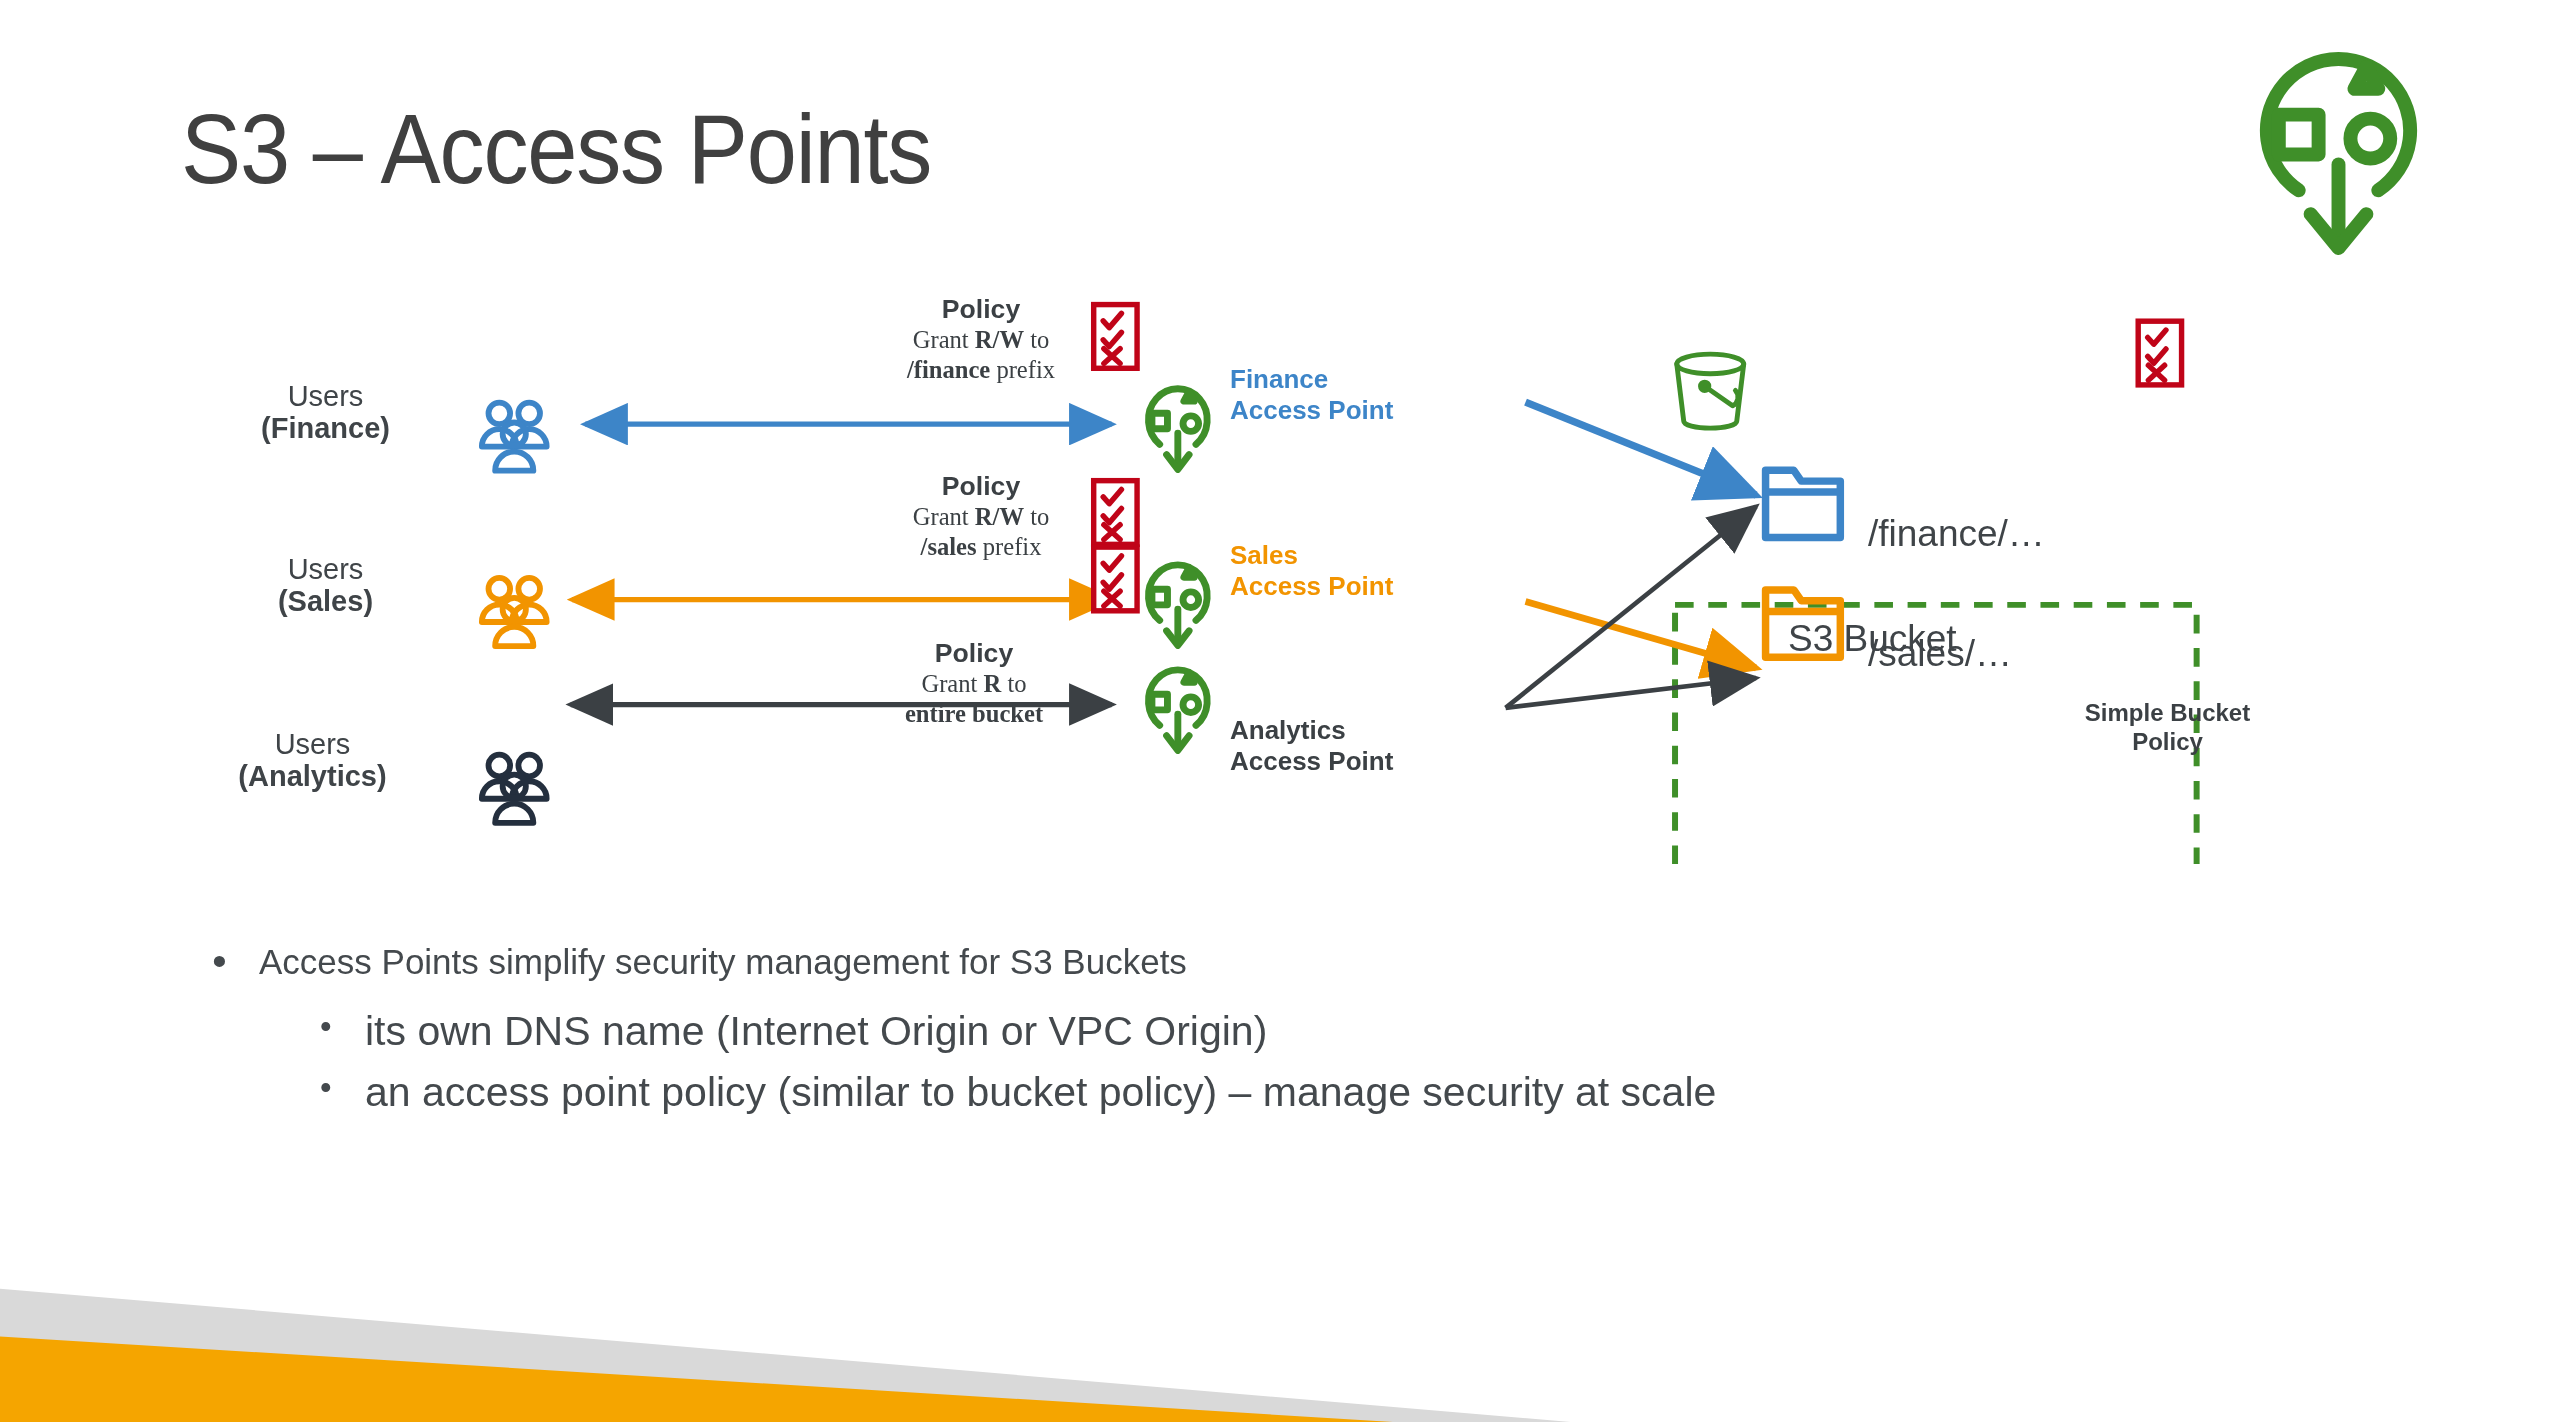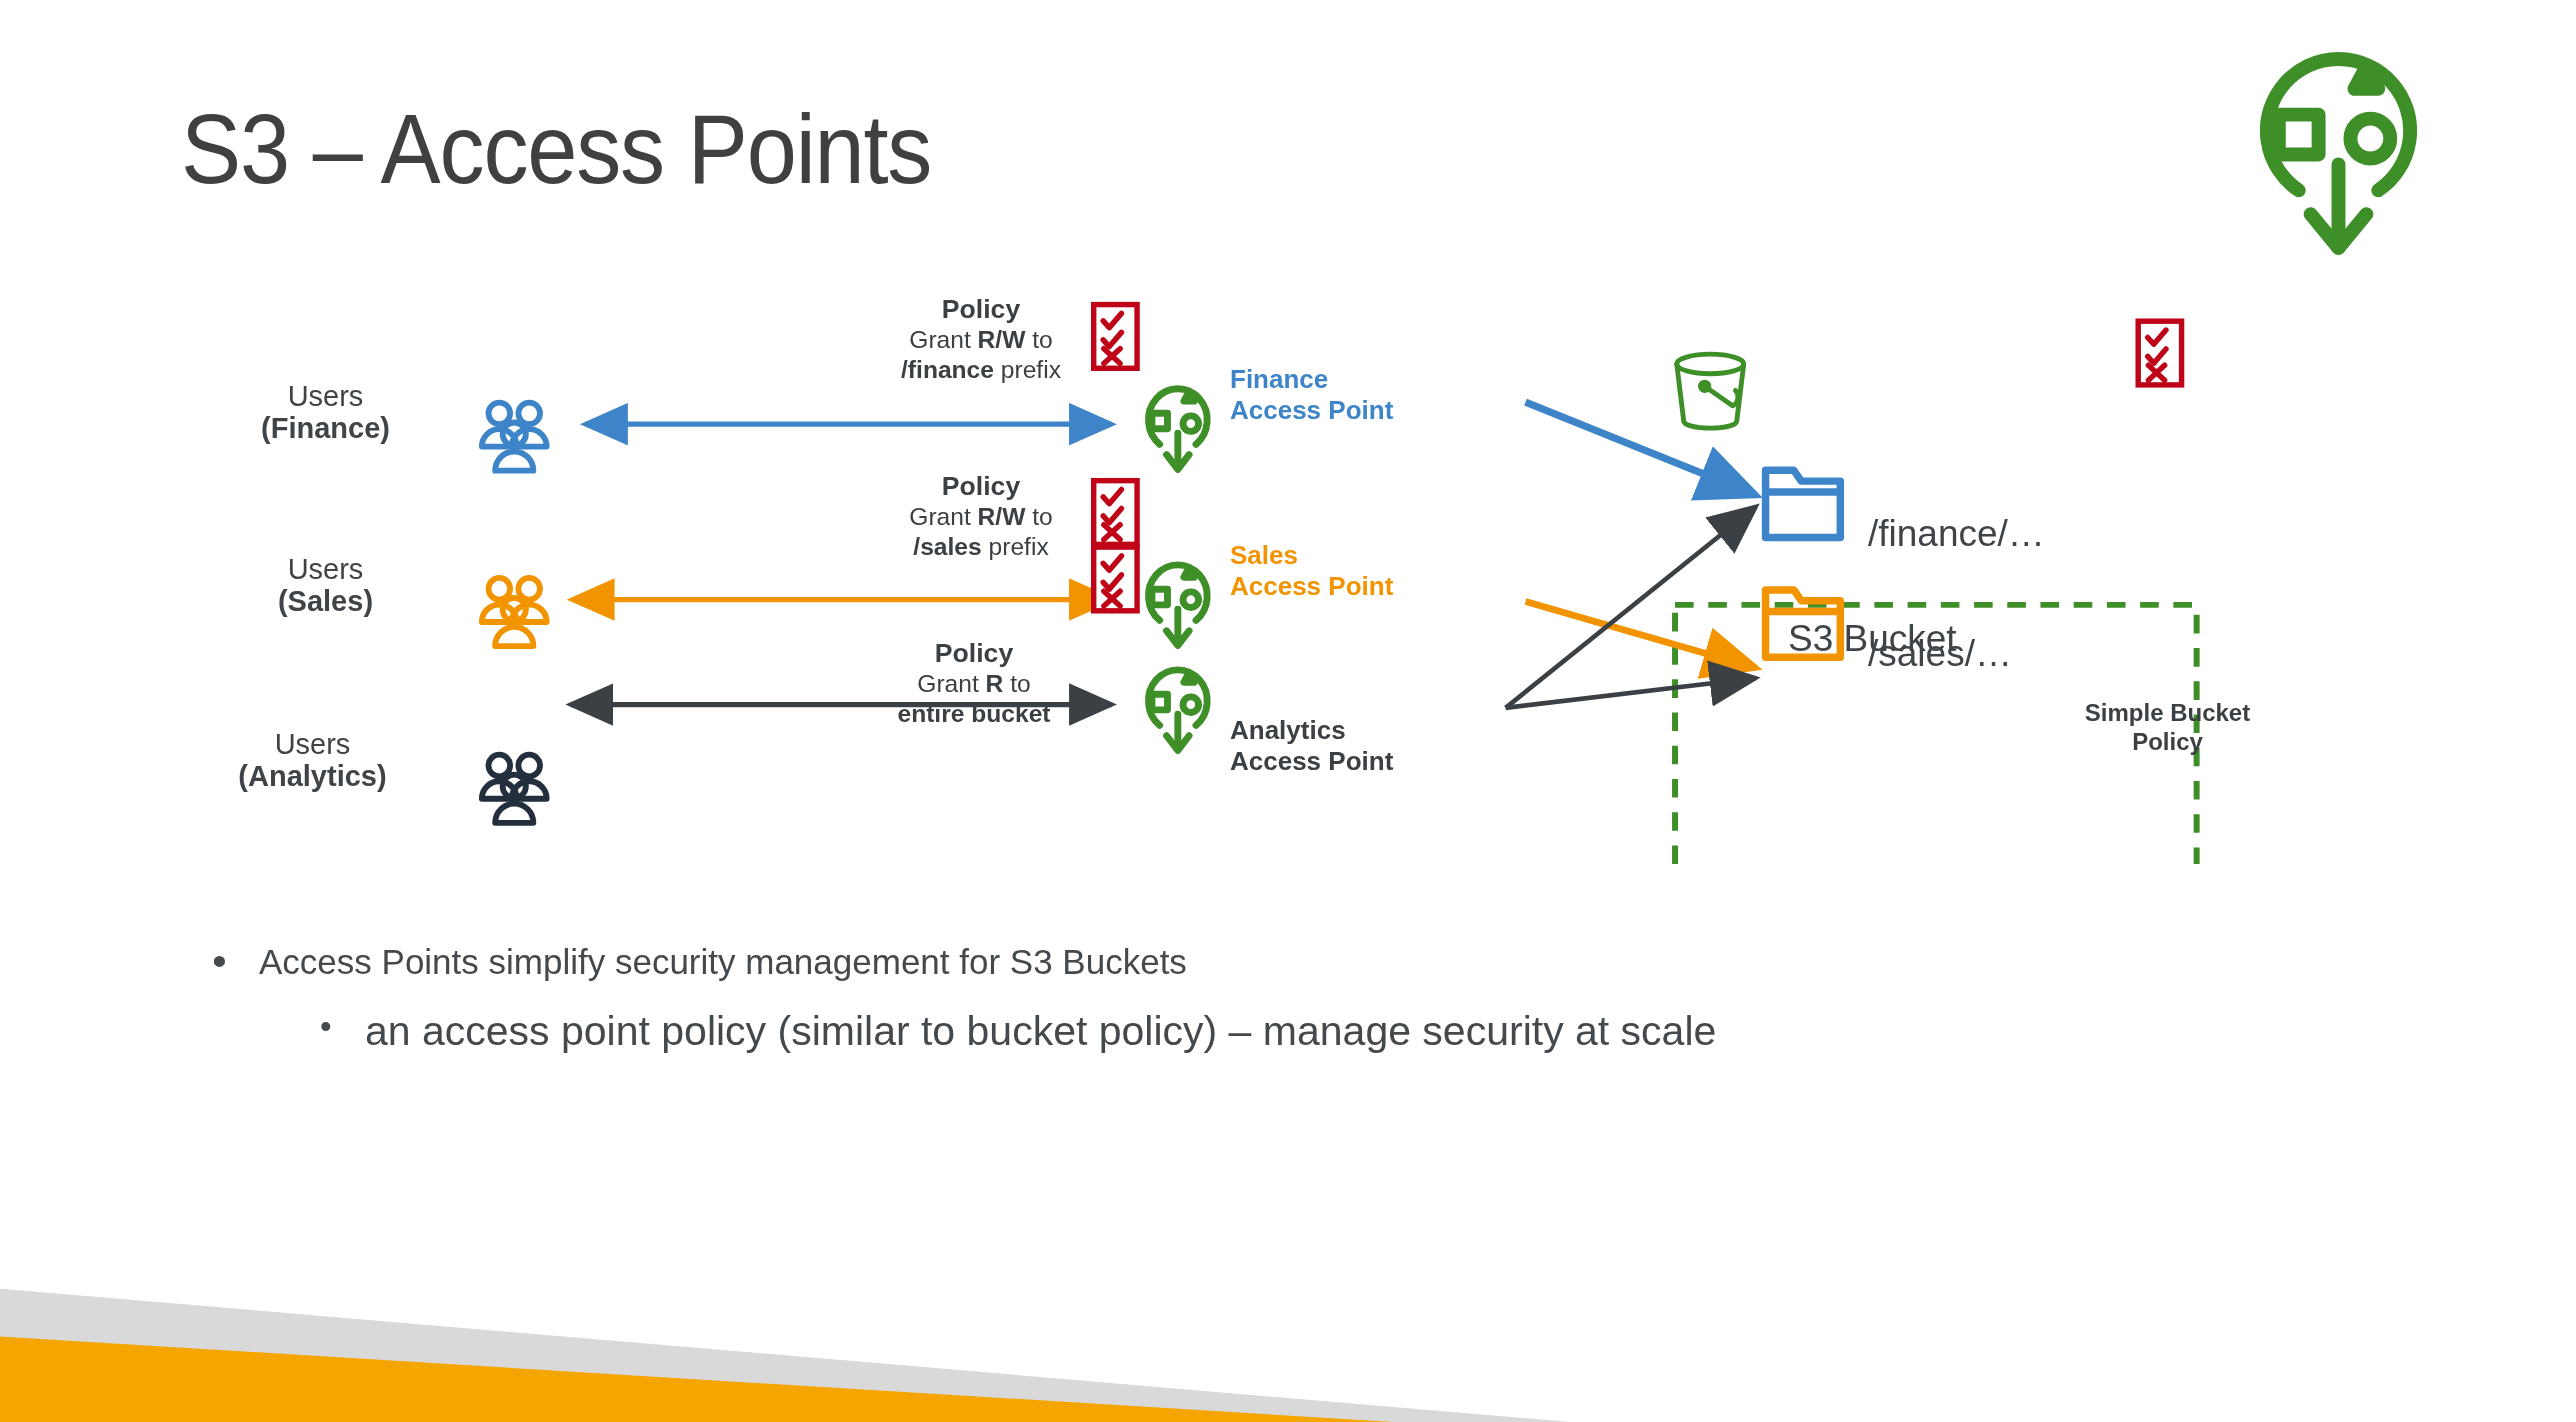--- a/index.html
+++ b/index.html
@@ -32,21 +32,21 @@
 
   .users-label {
     text-align: center; font-size: 29px; line-height: 1.12; width: 253px;
     color: #3f4448;
   }
   .users-label .l1 { font-weight: 400; }
   .users-label .l2 { font-weight: 700; }
 
   .policy-block { position: absolute; width: 286px; text-align: center; }
   .policy-title { font-size: 26.6px; font-weight: 700; color: #3b4044; line-height: 1.18; }
-  .policy-line { font-size: 24.6px; font-weight: 400; color: #3b4044; line-height: 1.2; white-space: nowrap; }
+  .policy-line { font-size: 24.6px; font-weight: 400; color: #3b4044; line-height: 1.2; white-space: nowrap; font-family: Liberation Serif, serif; }
   .policy-line b { font-weight: 700; }
 
   .ap-label { position: absolute; width: 306px; text-align: left; font-size: 26px; font-weight: 700; line-height: 1.2; }
   .ap-finance { color: #3d85c8; }
   .ap-sales { color: #f29400; }
   .ap-analytics { color: #3b4044; }
 
   #s3-bucket-label {
     position: absolute; left: 1788px; top: 352px;
     font-size: 37px; font-weight: 400; color: #3f4448; white-space: nowrap;
@@ -281,20 +281,21 @@
       <div>Simple Bucket</div>
       <div>Policy</div>
     </div>
 
     <div class="folder-label" style="left:1868px; top:247px;">/finance/…</div>
     <div class="folder-label" style="left:1868px; top:367px;">/sales/…</div>
   </div>
 
   <div id="bullets">
     <div class="b1">Access Points simplify security management for S3 Buckets</div>
+    <div class="b2">its own DNS name (Internet Origin or VPC Origin)</div>
     <div class="b2">an access point policy (similar to bucket policy) – manage security at scale</div>
   </div>
 
   <svg id="bottom-deco" viewBox="0 0 3875 230" preserveAspectRatio="none">
     <polygon points="0,28 2380,230 0,230" fill="#d9d9d9"></polygon>
     <polygon points="0,100 2120,230 0,230" fill="#f5a500"></polygon>
   </svg>
 
 </div>
 

